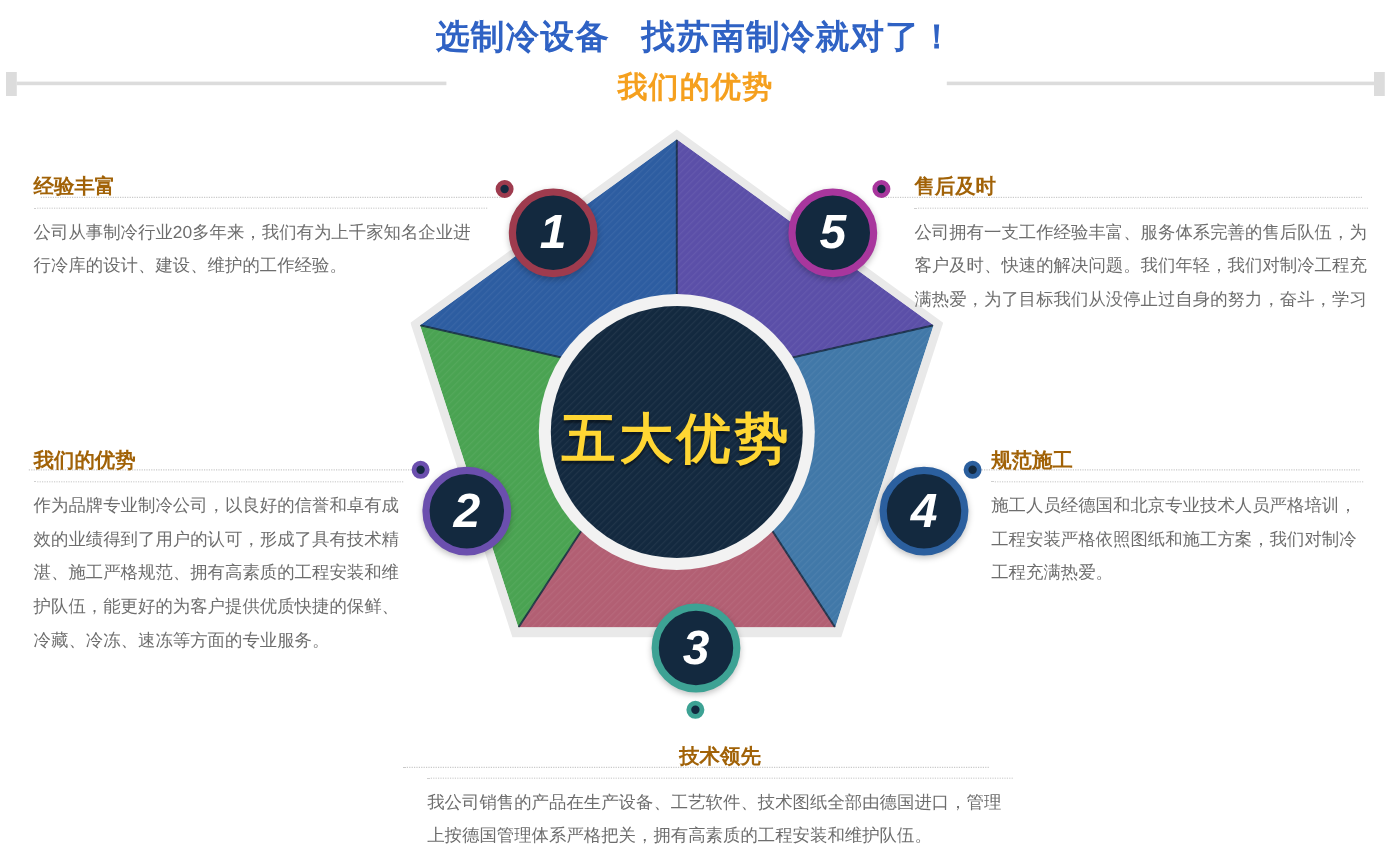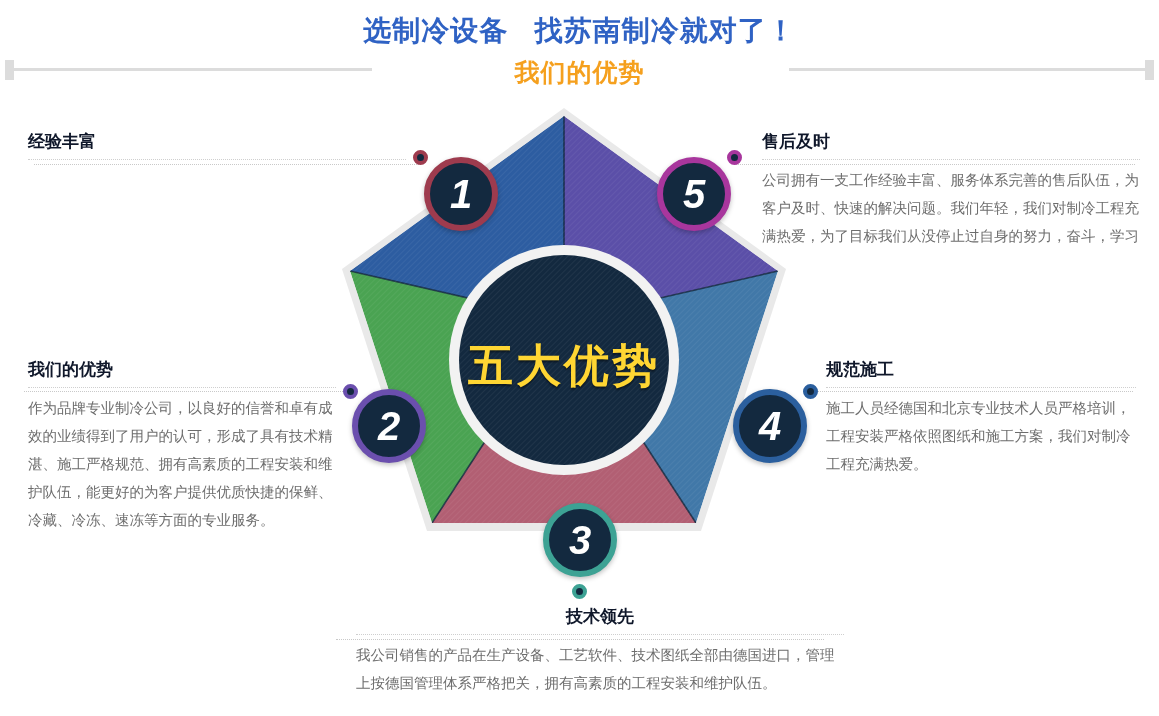--- a/index.html
+++ b/index.html
@@ -118,22 +118,22 @@
     position: absolute;
     height: 0;
     border-top: 1px dotted #c9c9c9;
   }
 
   
   .block { position: absolute; }
   .block-title {
     font-size: 17px;
     font-weight: bold;
-    color: #0f172a;
-    margin: 0 0 7px 0;
+    color: #a16207;
+    margin: 14px 0 7px 0;
     line-height: 1.2;
   }
   .block-body {
     font-size: 14.5px;
     color: #6d6d6d;
     line-height: 28px;
     margin: 0;
   }
   .block.center-bottom { text-align: left; }
   .block.center-bottom .block-title { text-align: center; }
@@ -229,20 +229,21 @@
 <div class="badge-dot" style="left:803px; top:384px; border:4px solid #2b5f9e;"></div>
 
 <div class="badge" style="left:657px; top:157px; border:6px solid #a8369d;">
   <span>5</span>
 </div>
 <div class="badge-dot" style="left:727px; top:150px; border:4px solid #a8369d;"></div>
 
 <div class="block" style="left:28px; top:132px; width:378px;">
   <div class="block-title">经验丰富</div>
   <div class="divider"></div>
+  <div class="block-body">公司从事制冷行业20多年来，我们有为上千家知名企业进行冷库的设计、建设、维护的工作经验。</div>
 </div>
 
 <div class="block" style="left:28px; top:360px; width:308px;">
   <div class="block-title">我们的优势</div>
   <div class="divider"></div>
   <div class="block-body">作为品牌专业制冷公司，以良好的信誉和卓有成效的业绩得到了用户的认可，形成了具有技术精湛、施工严格规范、拥有高素质的工程安装和维护队伍，能更好的为客户提供优质快捷的保鲜、冷藏、冷冻、速冻等方面的专业服务。</div>
 </div>
 
 <div class="block center-bottom" style="left:356px; top:607px; width:488px;">
   <div class="block-title">技术领先</div>

